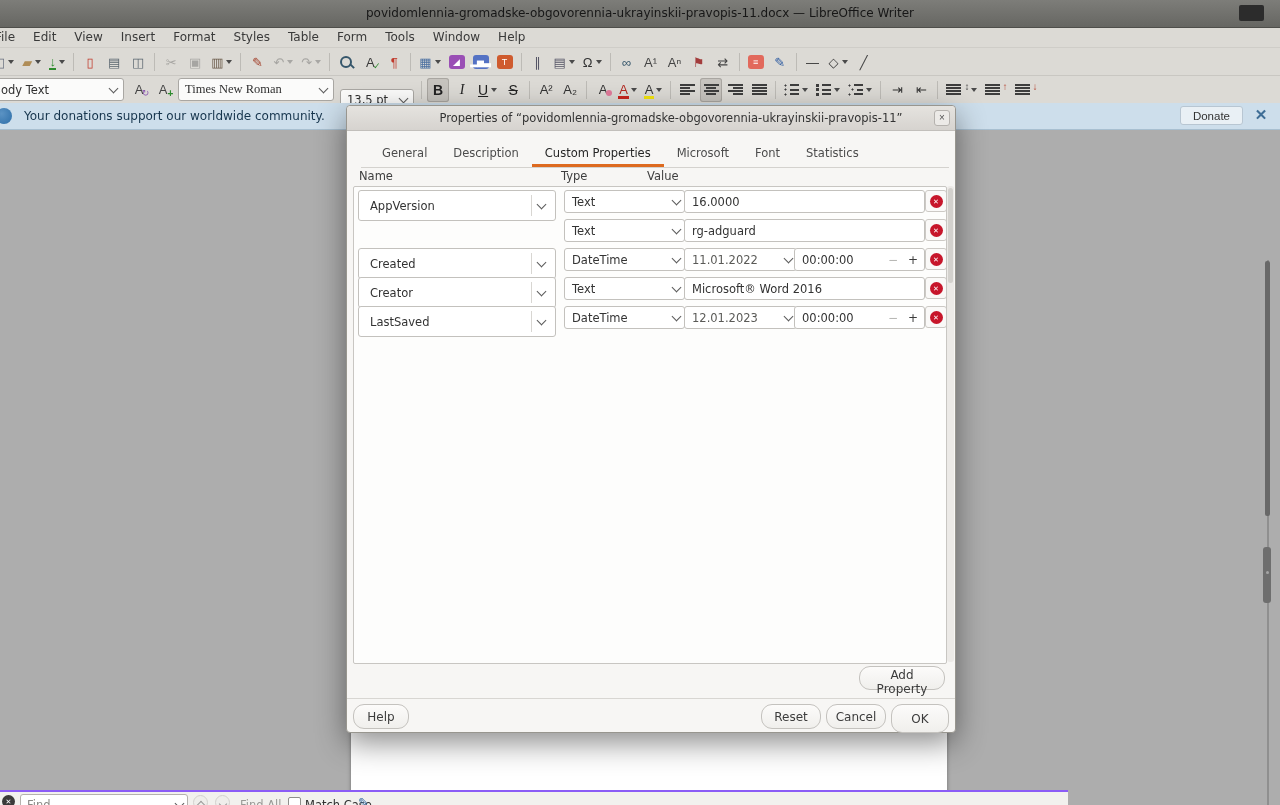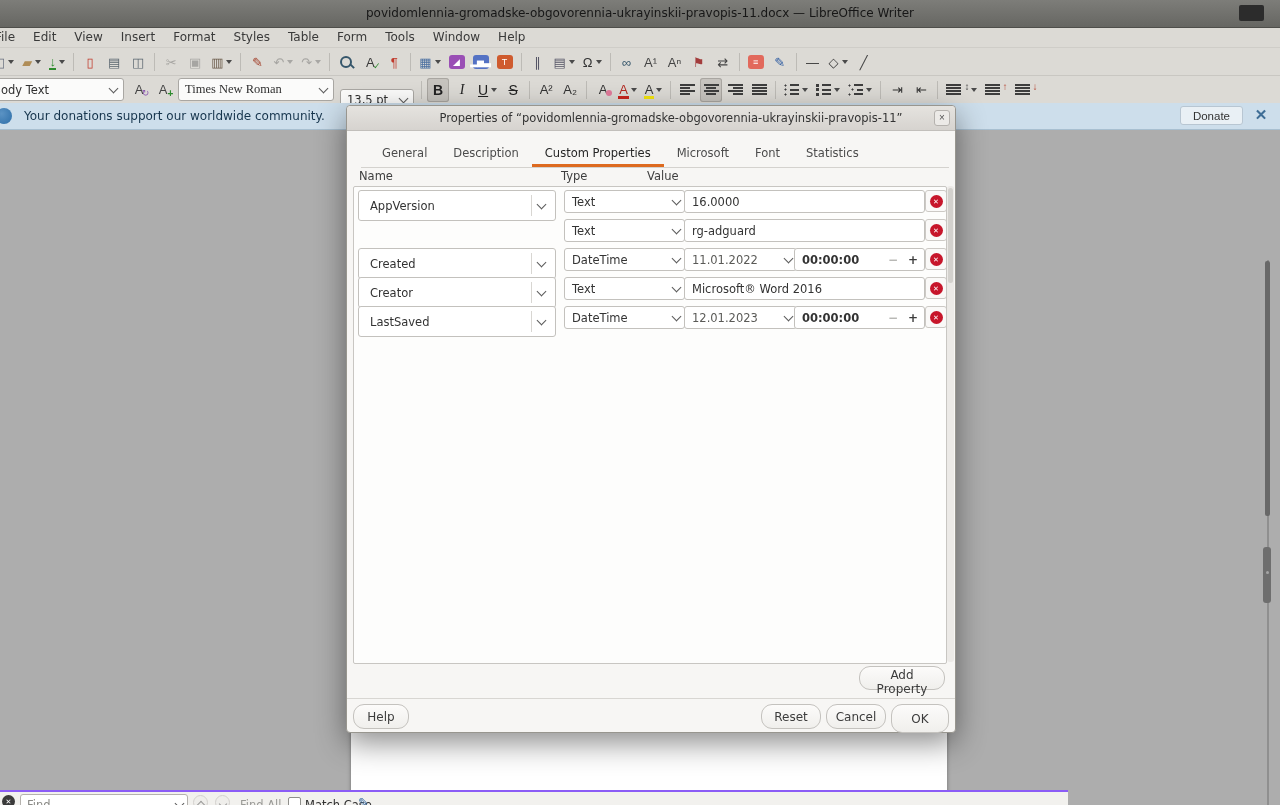--- a/index.html
+++ b/index.html
@@ -132,21 +132,21 @@
     display:flex;align-items:center;font-size:11.5px;color:#333;padding:0 0 0 7px;}
   .namebox{left:4px;width:188px;padding:4px;justify-content:flex-end;}
   .namebox .ftext{padding-left:7px;flex:1;}
   .chevsec{margin-left:auto;border-left:1px solid #d8d6d2;width:19px;height:100%;
     display:flex;align-items:center;justify-content:center;}
   .typebox{left:210px;width:112px;}
   .typebox .chevwrap,.datebox .chevwrap{margin-left:auto;}
   .valbox{left:330px;width:232px;}
   .datebox{left:330px;width:104px;}
   .datebox .ftext{color:#5a5a57;}
-  .timebox{left:440px;width:122px;font-weight:bold;}
+  .timebox{left:440px;width:122px;}
   .spin{margin-left:auto;display:flex;align-items:center;padding-right:6px;gap:10px;font-size:12px;}
   .spin .minus{color:#b5b5b2;}
   .spin .plus{color:#3c3c3c;}
   .delbtn{position:absolute;left:571px;top:3px;width:22px;height:22px;background:#faf9f8;border:1px solid #ccc9c5;
     border-radius:3px;display:flex;align-items:center;justify-content:center;padding:0;}
   .delcirc{width:13px;height:13px;border-radius:50%;background:#c7162b;color:#fff;font-size:7px;line-height:13px;
     text-align:center;display:inline-block;}
   .dlgscroll{position:absolute;left:600px;top:80px;width:7px;height:476px;background:#eceae7;border-radius:3px;}
   .dlgscroll .thumb{position:absolute;left:1px;top:2px;width:5px;height:95px;background:#d3d1cd;border-radius:3px;}
 

